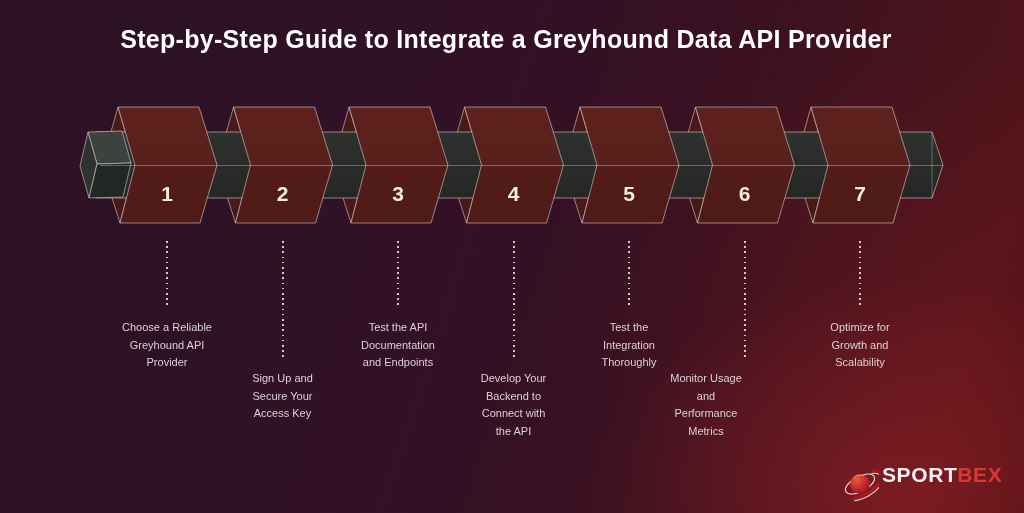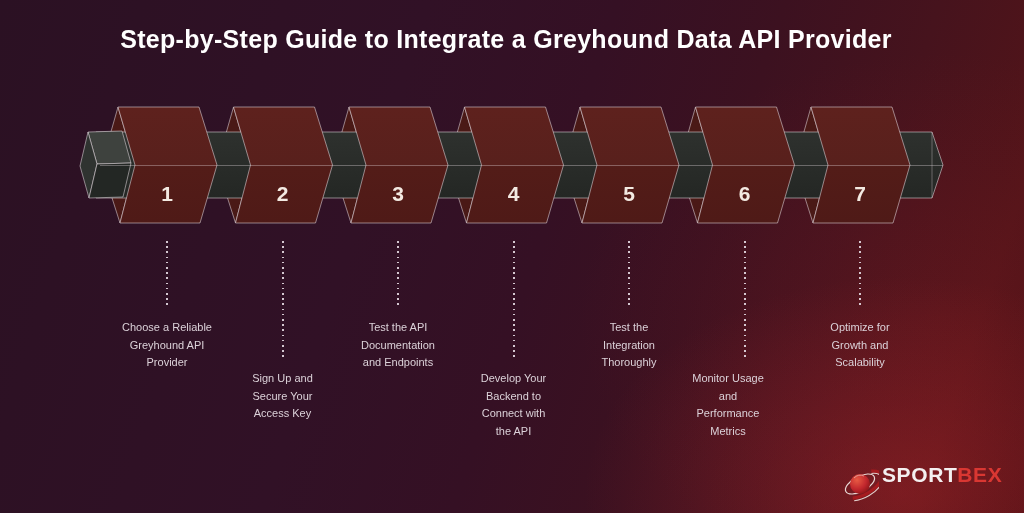--- a/index.html
+++ b/index.html
@@ -167,21 +167,21 @@
   <div class="step-label high" style="left:318px">Test the API
 Documentation
 and Endpoints</div>
   <div class="step-label low" style="left:433.5px">Develop Your
 Backend to
 Connect with
 the API</div>
   <div class="step-label high" style="left:549px">Test the
 Integration
 Thoroughly</div>
-  <div class="step-label low" style="left:648px">Monitor Usage
+  <div class="step-label low" style="left:626px">Monitor Usage
 and
 Performance
 Metrics</div>
   <div class="step-label high" style="left:780px">Optimize for
 Growth and
 Scalability</div>
 
   <div class="logo">
     <svg width="38" height="38" viewBox="0 0 38 38">
       <g transform="translate(19,20)">

